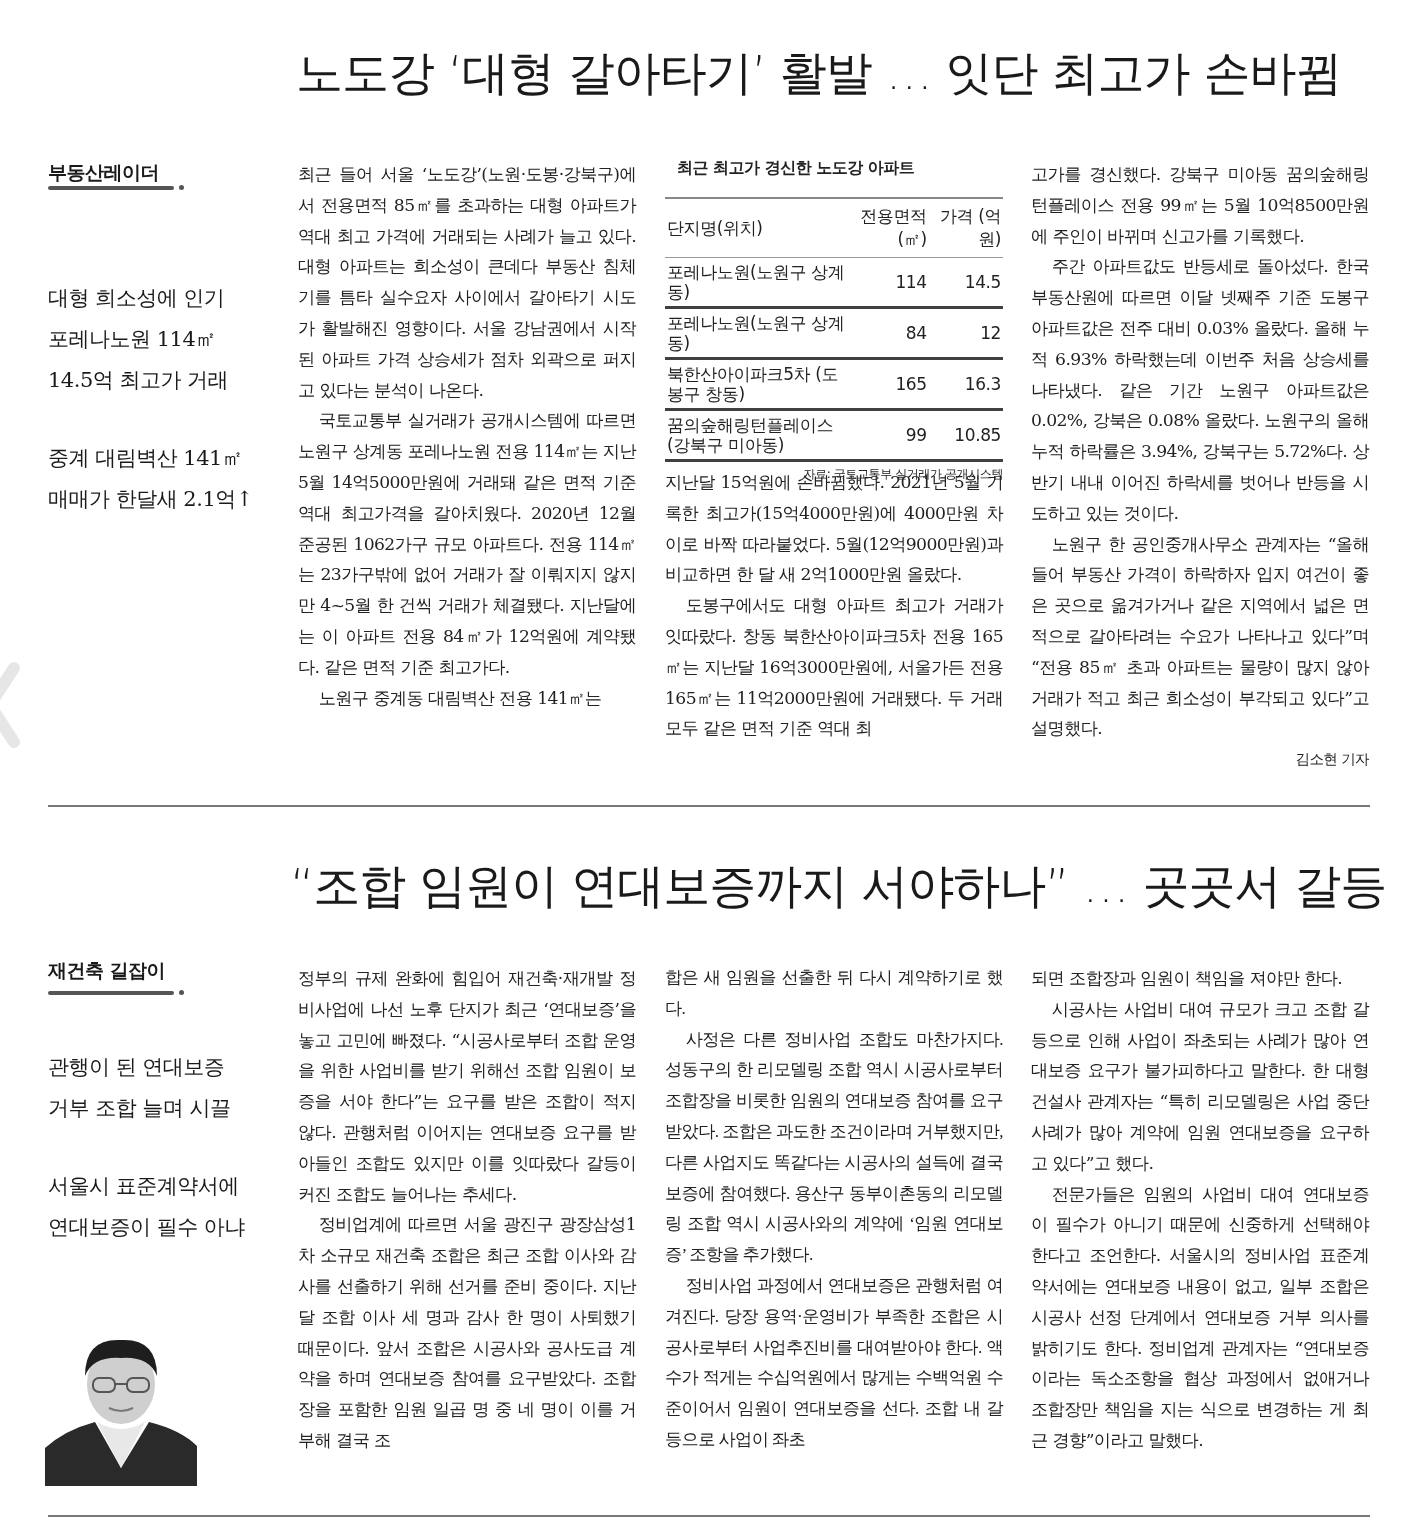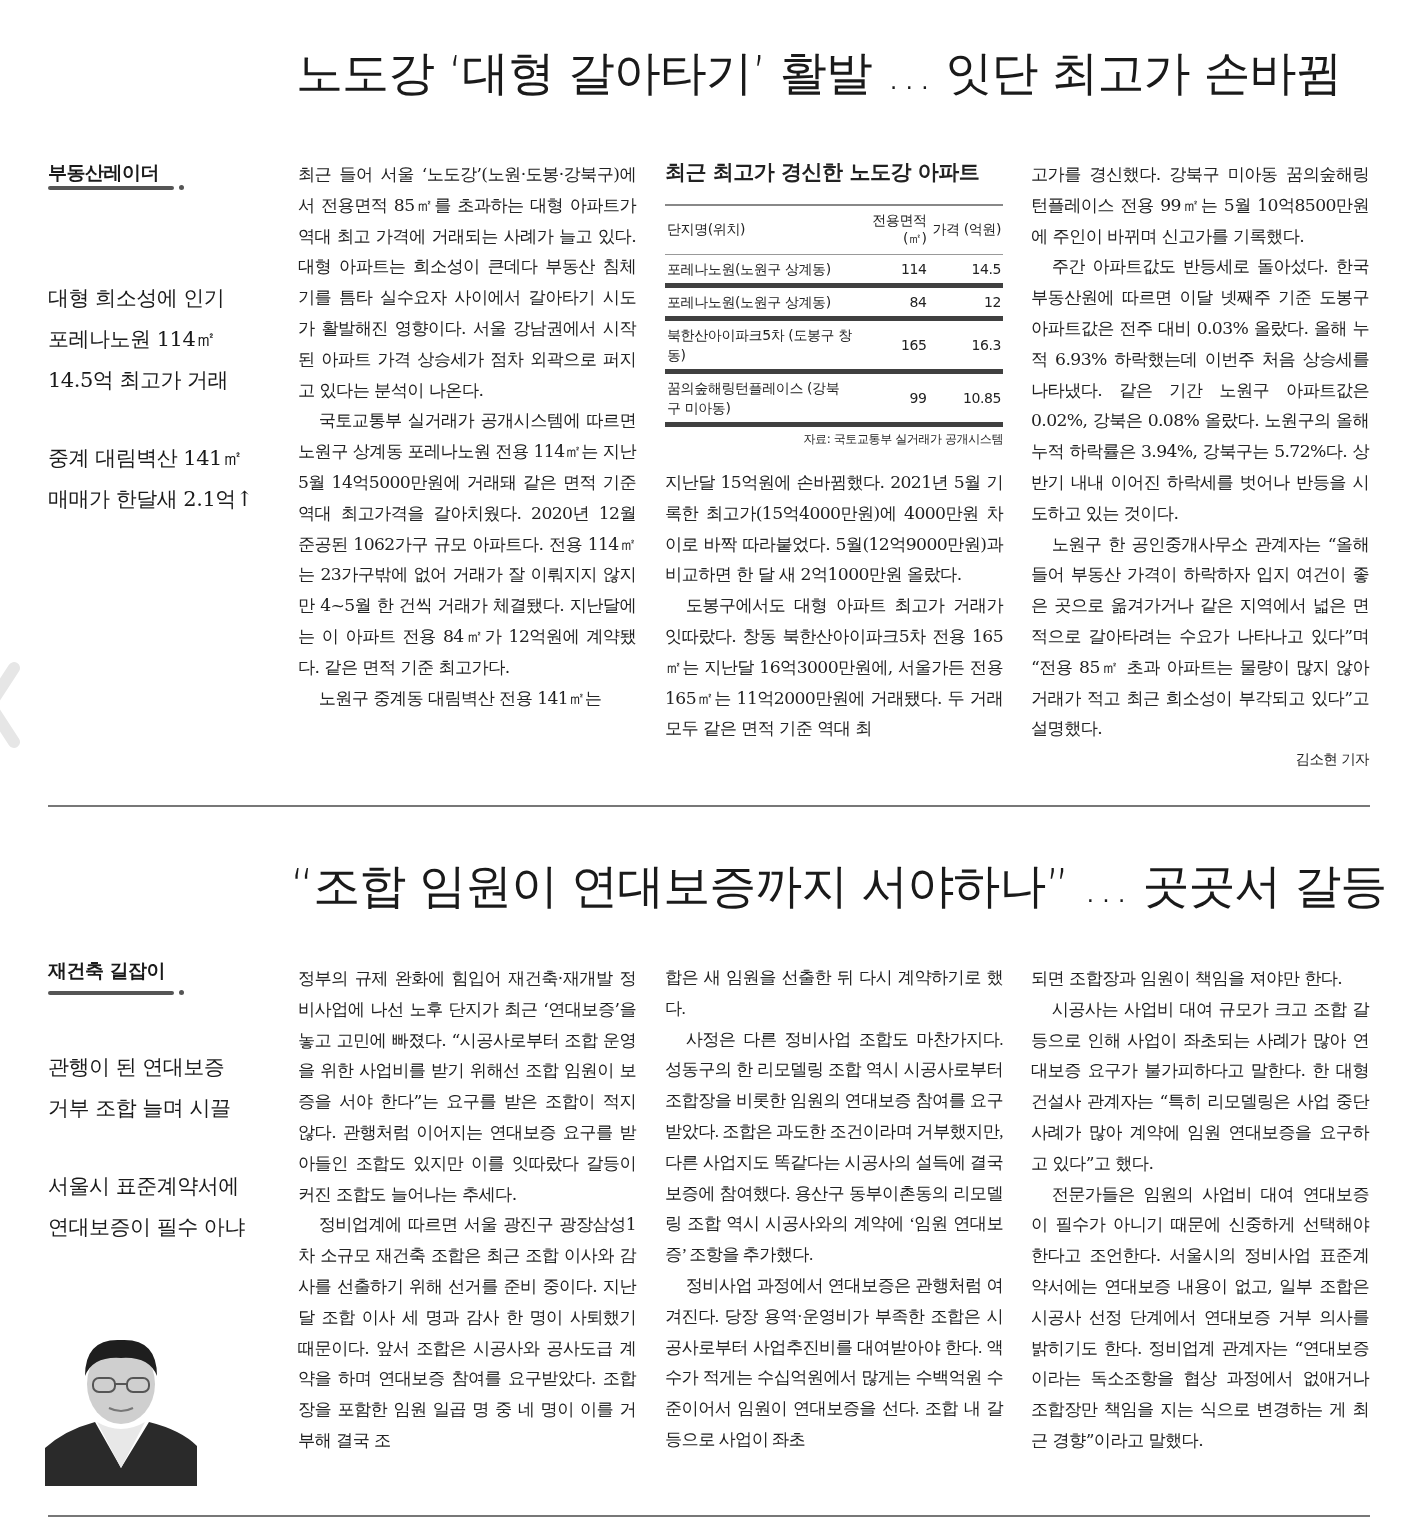--- a/index.html
+++ b/index.html
@@ -17,25 +17,25 @@
   .deck .gap { height:37px; }
   .col { position:absolute; width:338px; font-size:17.2px; line-height:30.8px; color:#222;
          text-align:justify; letter-spacing:-0.6px;margin-top:7px; }
   .col p { margin:0; }
   .col p.ind { text-indent:1.2em; }
   .col p.noind { text-indent:0; }
   .byline { text-align:right; font-family:"DejaVu Sans","Liberation Sans",sans-serif; font-size:14.5px; }
   .rule { position:absolute; left:48px; width:1322px; height:2px; background:#777; }
   .table-box { position:absolute; left:665px; top:158px; width:338px;
                font-family:"DejaVu Sans","Liberation Sans",sans-serif; color:#222; }
-  .table-title { font-weight:bold; font-size:21px; margin:0 0 18px 0; letter-spacing:-0.5px; }
-  table { width:100%; border-collapse:collapse; font-size:14px; letter-spacing:-0.4px; }
+  .table-title { font-weight:bold; font-size:16px; margin:0 0 18px 12px; letter-spacing:-0.5px; }
+  table { width:100%; border-collapse:collapse; font-size:17px; letter-spacing:-0.4px; }
   th { font-weight:normal; text-align:left; padding:6px 2px; border-top:2px solid #888; border-bottom:1px solid #999; vertical-align:middle; }
   th.num, td.num { text-align:right; }
-  td { padding:4px 2px; border-bottom:5px solid #404040; line-height:20px; vertical-align:middle; }
+  td { padding:4px 2px; border-bottom:3px solid #404040; line-height:20px; vertical-align:middle; }
   .table-source { text-align:right; font-size:12px; margin-top:4px; letter-spacing:-0.4px; }
   .nav-arrow { position:absolute; left:-6px; top:660px; width:44px; height:90px; }
   .photo { position:absolute; left:45px; top:1318px; width:152px; height:168px; background:#fff; overflow:hidden; }
 </style>
 </head>
 <body>
 
 <svg class="nav-arrow" viewBox="0 0 44 90">
   <polyline points="20,8 -4,45 20,82" fill="none" stroke="#e6e6e6" stroke-width="12" stroke-linecap="round"></polyline>
 </svg>

